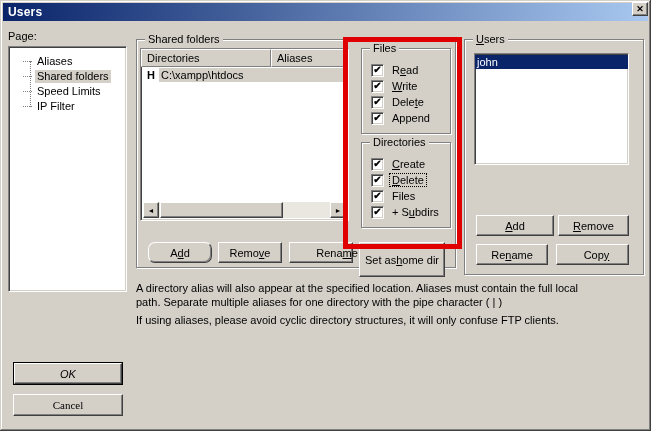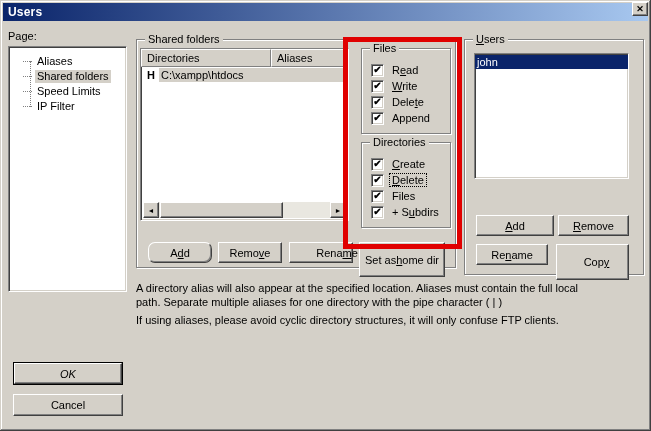--- a/index.html
+++ b/index.html
@@ -86,21 +86,21 @@
   .cb{position:absolute;left:9px;height:14px;display:flex;align-items:center;}
   .cb-box{
     width:13px;height:13px;background:#fff;flex:none;
     border:1px solid;border-color:var(--shadow) var(--hilite) var(--hilite) var(--shadow);
     box-shadow:inset 1px 1px 0 var(--dkshadow), inset -1px -1px 0 var(--face);
     display:flex;align-items:center;justify-content:center;font-size:10px;line-height:1;font-weight:bold;
   }
   .cb-label{margin-left:6px;padding:0 2px;}
   .cb-label.focused{outline:1px dotted #000;}
   
-  .users-list{position:absolute;left:9px;top:13px;width:155px;height:126px;padding:1px 0 0 0;}
+  .users-list{position:absolute;left:9px;top:13px;width:155px;height:112px;padding:1px 0 0 0;}
   .user-row{height:14px;line-height:14px;padding-left:2px;}
   .user-row.selected{background:var(--selection);color:#fff;}
   
   .annotation{position:absolute;left:343px;top:37px;width:119px;height:212px;border:5px solid var(--red);z-index:10;pointer-events:none;}
   
   .help{position:absolute;left:136px;top:281px;width:505px;line-height:14px;}
   .help p + p{margin-top:4px;}
 </style>
 </head>
 <body>
@@ -206,31 +206,31 @@
   <div class="annotation"></div>
 
   <div class="groupbox" style="left:464px;top:39px;width:180px;height:236px;">
     <span class="grouplabel"><span class="mn">U</span>sers</span>
     <div class="users-list sunken">
       <div class="user-row selected">john</div>
     </div>
     <div class="btn" style="left:11px;top:175px;width:78px;height:21px;"><span class="mn">A</span>dd</div>
     <div class="btn" style="left:93px;top:175px;width:71px;height:21px;"><span class="mn">R</span>emove</div>
     <div class="btn" style="left:11px;top:204px;width:72px;height:21px;">Re<span class="mn">n</span>ame</div>
-    <div class="btn" style="left:91px;top:204px;width:73px;height:36px;padding-left:8px;">Cop<span class="mn">y</span></div>
+    <div class="btn" style="left:91px;top:204px;width:73px;height:21px;padding-left:8px;">Cop<span class="mn">y</span></div>
   </div>
 
   <div class="help">
     <p>
       <span>A directory alias will also appear at the specified location. Aliases must contain the full local</span><br>
       <span>path. Separate multiple aliases for one directory with the pipe character ( | )</span>
     </p>
     <p>
       <span>If using aliases, please avoid cyclic directory structures, it will only confuse FTP clients.</span>
     </p>
   </div>
 
   <div class="default-wrap" style="left:13px;top:362px;width:110px;height:23px;">
     <div class="btn">OK</div>
   </div>
-  <div class="btn" style="left:13px;top:394px;width:110px;height:22px;">Cancel</div>
+  <div class="btn" style="left:13px;top:394px;width:110px;height:22px;font-family:Liberation Serif, serif;">Cancel</div>
 
 </div>
 
 </body></html>

